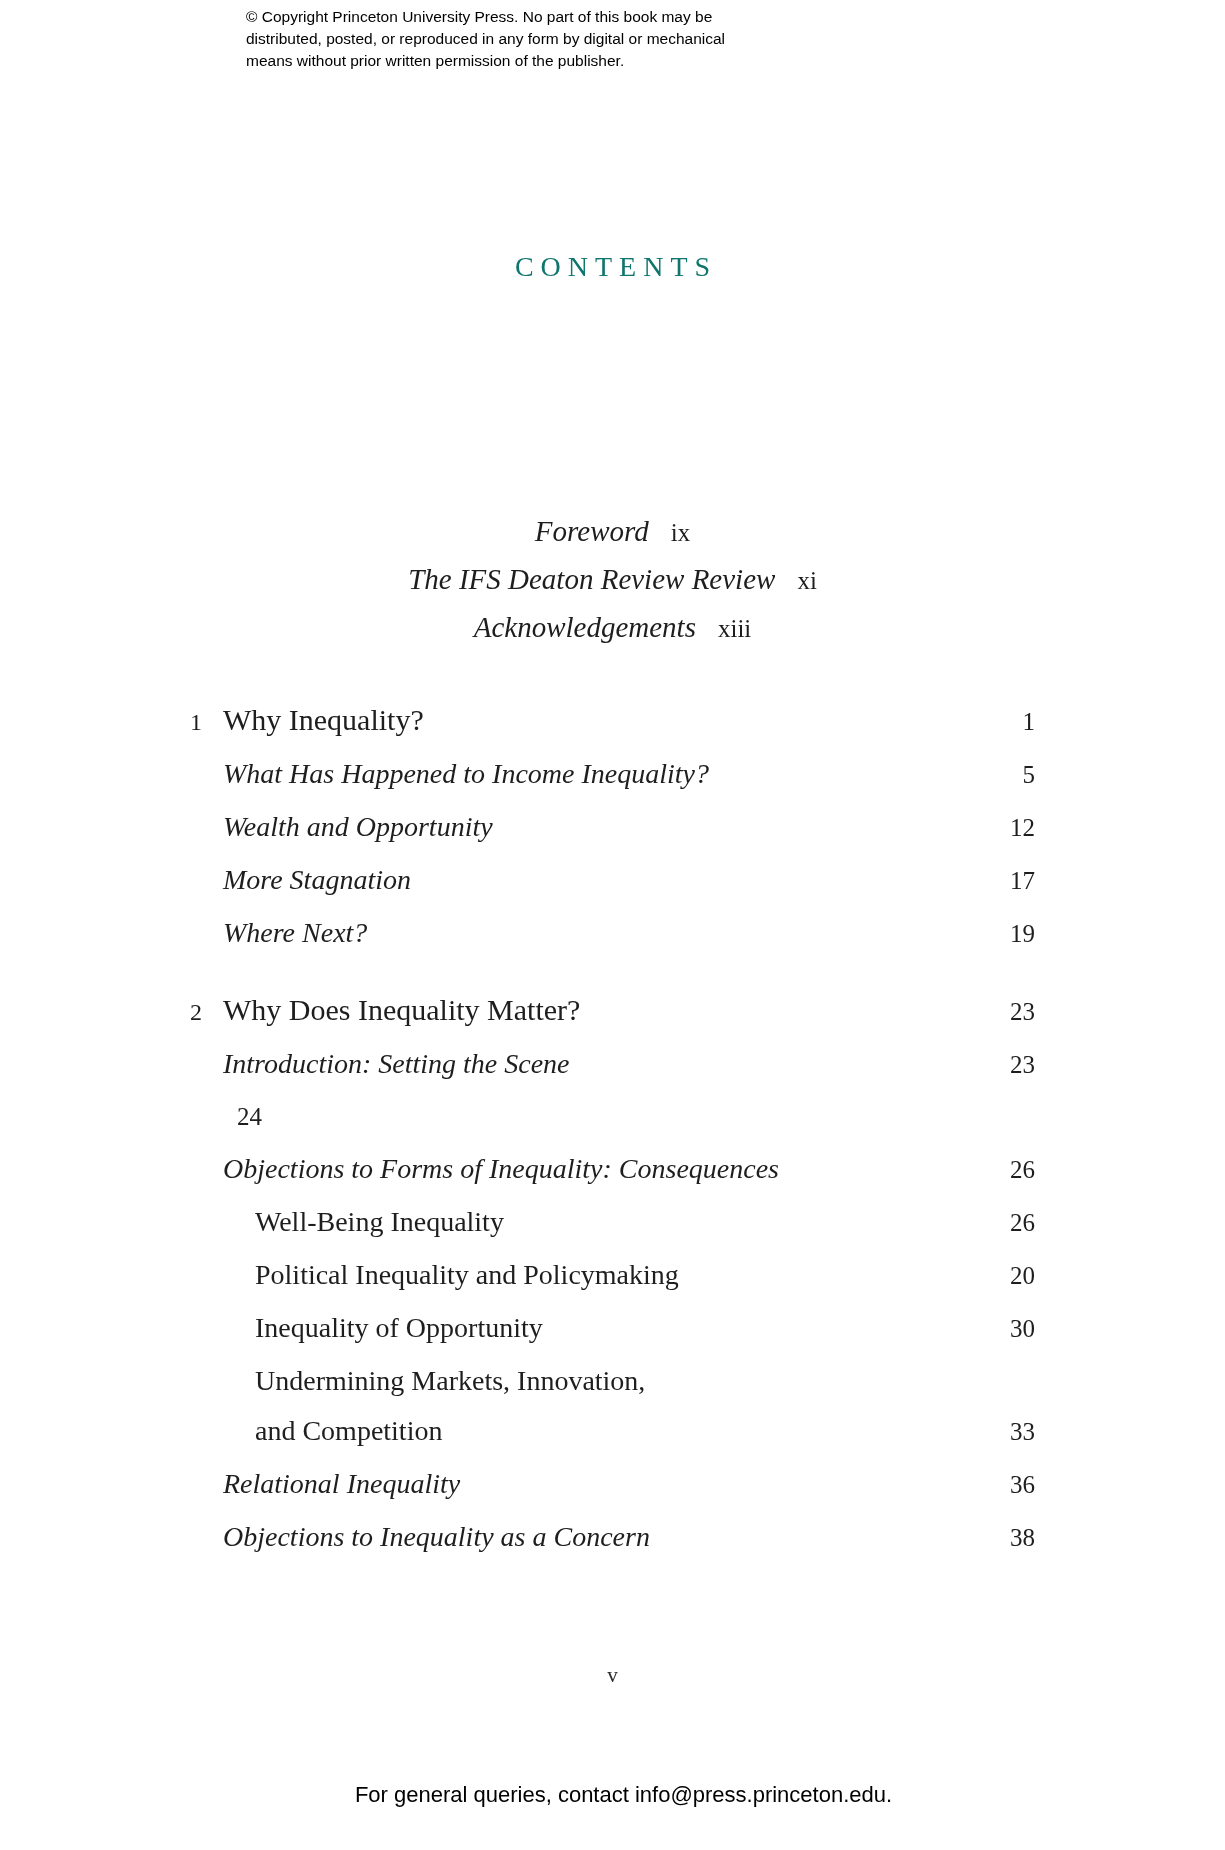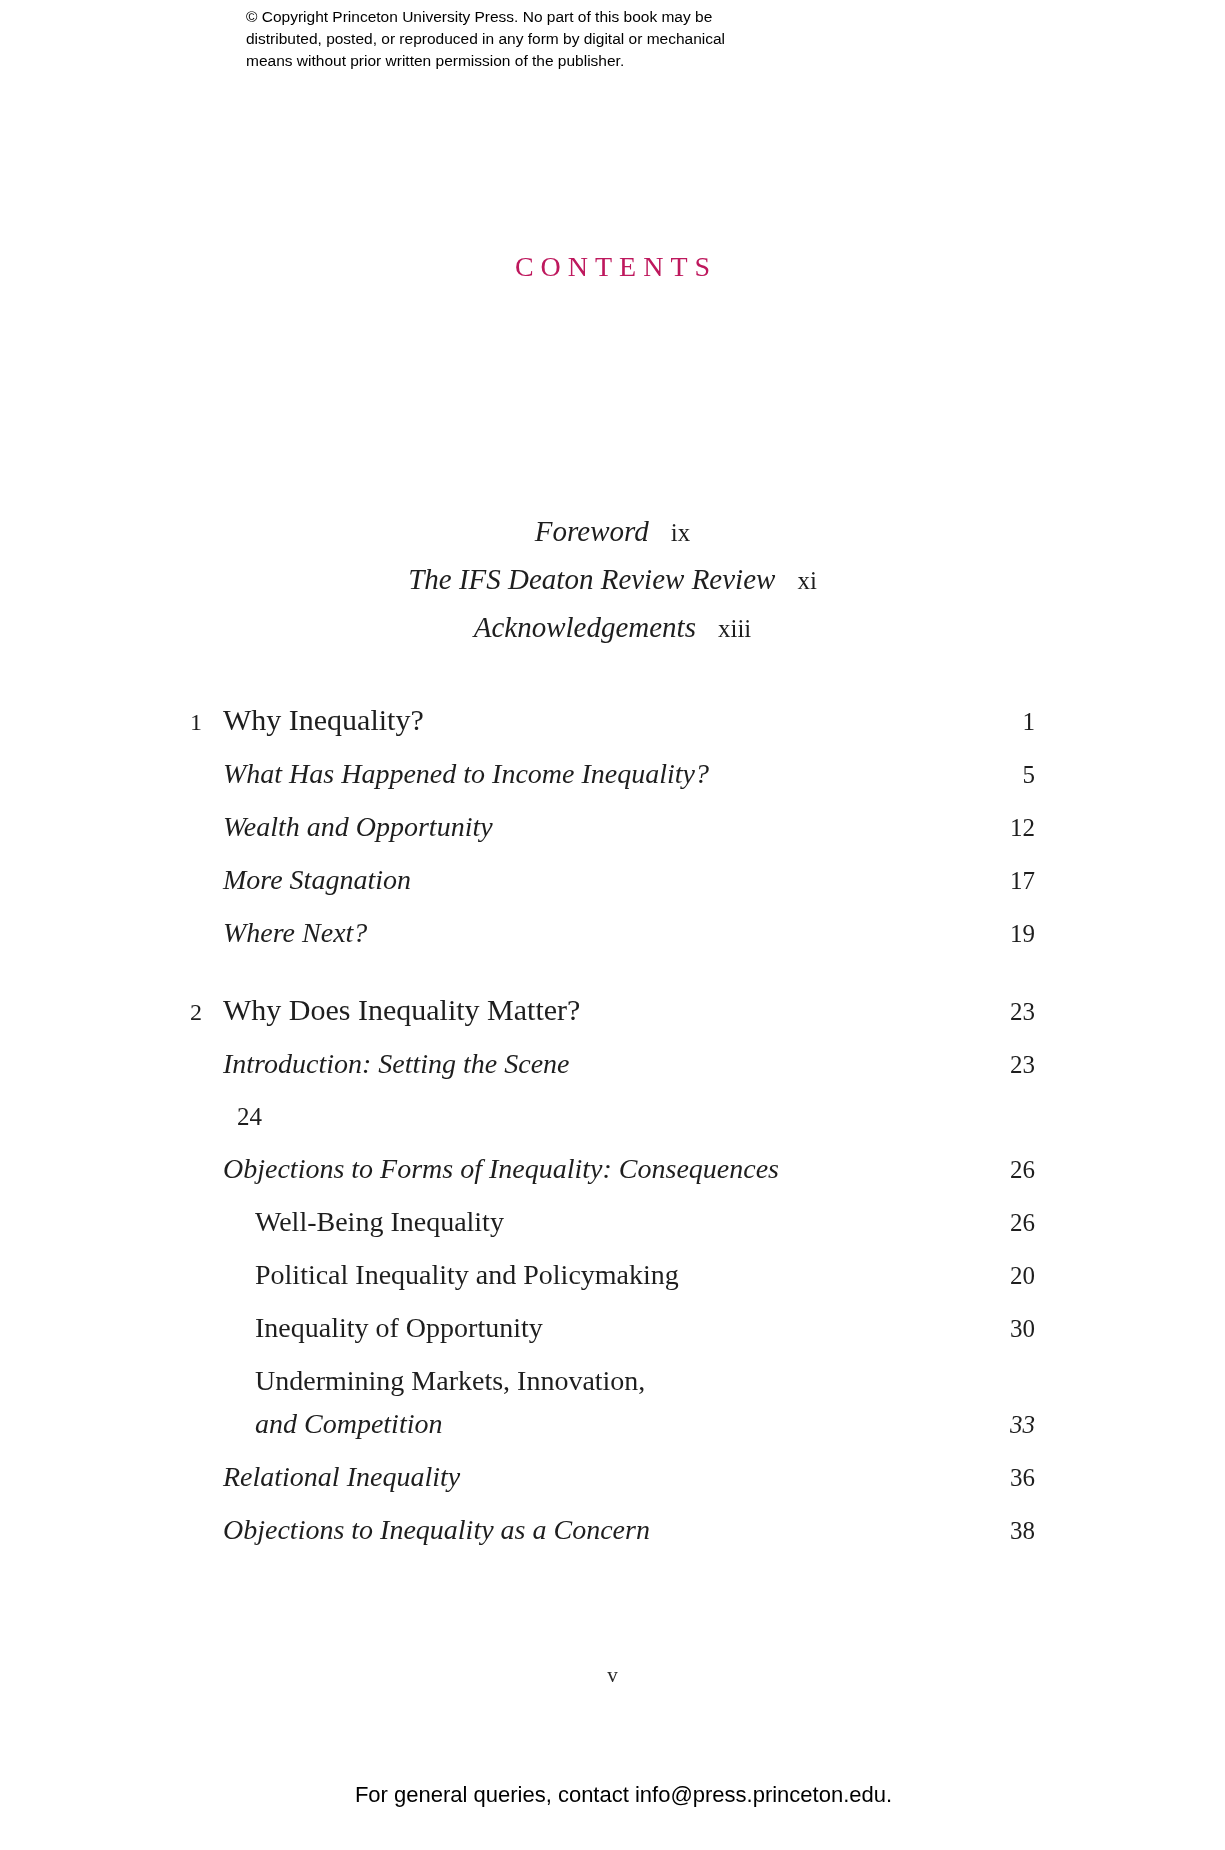--- a/index.html
+++ b/index.html
@@ -14,39 +14,39 @@
   .copyright {
     position:absolute; top:6px; left:246px;
     font-family:"Liberation Sans", sans-serif;
     font-size:15.5px; line-height:22px; color:#000;
   }
   .contents-title {
     position:absolute; top:251px; left:190px; width:845px;
     margin:0; text-align:center;
     font-size:28px; font-weight:normal;
     letter-spacing:7px; text-indent:7px;
-    color:#be185d;
+    color:#0f766e;
   }
   .front-matter {
     position:absolute; top:508px; left:190px; width:845px;
     text-align:center;
   }
   .fm-line { line-height:46px; font-size:29px; }
   .fm-label { font-style:italic; }
   .fm-page { margin-left:22px; font-size:25px; }
   .toc {
     position:absolute; top:700px; left:190px; width:845px;
   }
   .row {
     display:flex; align-items:baseline;
     line-height:40px; margin-top:12px;
   }
   .toc .chapter-row { margin-top:36px; font-size:30px; }
   .toc .row:first-child { margin-top:0; }
-  .row.tight { margin-top:3px;font-style:italic; }
+  .row.tight { margin-top:10px; }
   .ch-num { width:33px; font-size:24px; }
   .entry-row { font-size:28px; }
   .entry-row.level1 { padding-left:33px; }
   .entry-row.level2 { padding-left:65px; }
   .entry-row.em .row-label { font-style:italic; }
   .row-label { flex:1; white-space:nowrap; }
   .row-page { font-size:25px; margin-left:14px; }
   .page-marker {
     position:absolute; top:1663px; left:190px; width:845px;
     text-align:center; font-size:21px; color:#2a2a2a;

